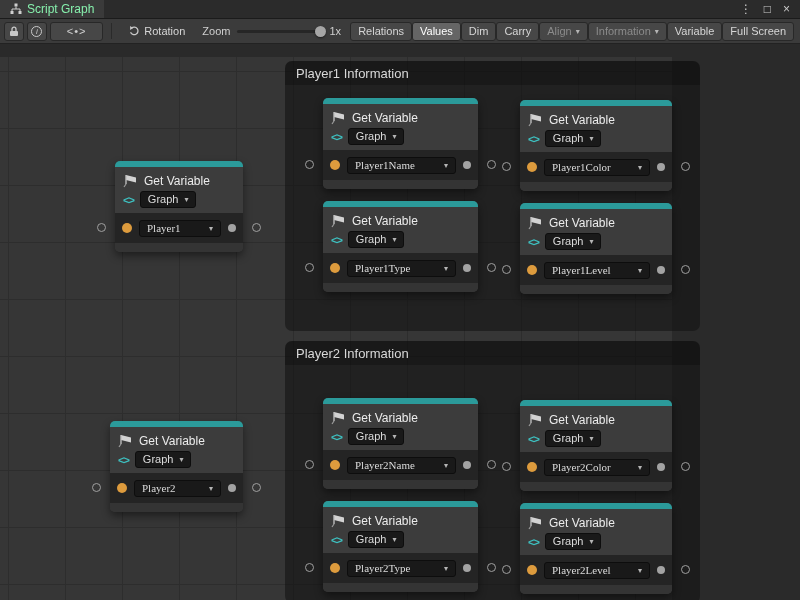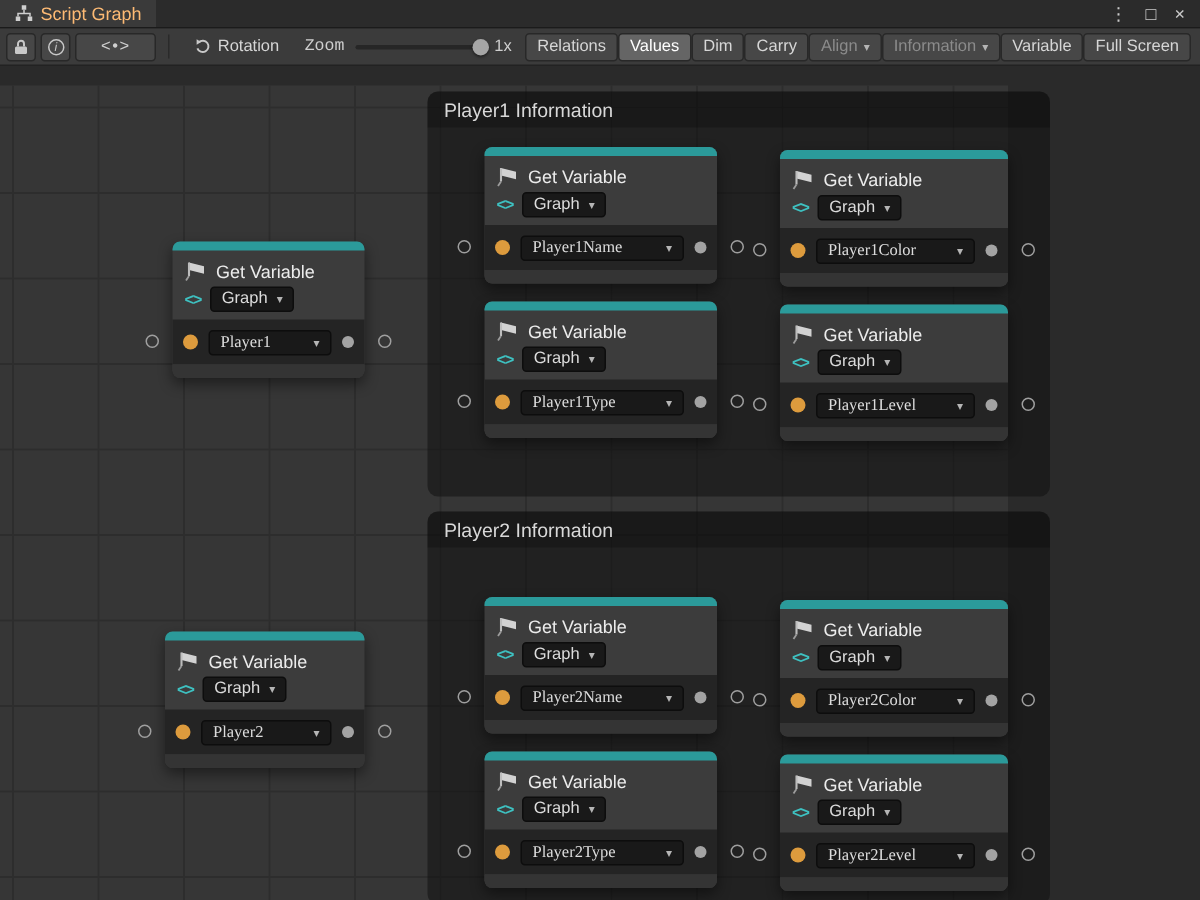--- a/index.html
+++ b/index.html
@@ -1,35 +1,35 @@
 <!DOCTYPE html>
 <html><head>
 <meta charset="utf-8">
 <style>
   *{box-sizing:border-box;margin:0;padding:0;}
   html,body{width:800px;height:600px;overflow:hidden;background:#2a2a2a;font-family:"Liberation Sans",sans-serif;}
 
   
   .titlebar{height:19px;background:#2b2b2b;display:flex;align-items:stretch;border-bottom:1px solid #1b1b1b;}
-  .tab{display:flex;align-items:center;gap:5px;background:#3a3a3a;padding:0 10px;font-size:12px;color:#fdba74;cursor:pointer;}
+  .tab{display:flex;align-items:center;gap:5px;background:#3a3a3a;padding:0 10px;font-size:12px;color:#86efac;cursor:pointer;}
   .win-controls{margin-left:auto;display:flex;align-items:center;gap:12px;padding-right:10px;color:#c9c9c9;font-size:12px;}
   .win-controls span{cursor:pointer;line-height:1;}
 
   
   .toolbar{height:25px;background:#3b3b3b;border-bottom:1px solid #222;display:flex;align-items:center;padding:0 4px;gap:3px;font-size:11px;color:#cfcfcf;}
   .tbtn{display:inline-flex;align-items:center;justify-content:center;gap:4px;background:#474747;border:1px solid #282828;border-radius:3px;color:#d6d6d6;font-size:11px;padding:0 7px;height:19px;cursor:pointer;font-family:inherit;white-space:nowrap;}
   .tbtn.active{background:#656565;color:#fff;}
   .tbtn.disabled{color:#8b8b8b;text-align:center;}
   .tbtn .caret,.dd .caret{font-size:8px;color:#b5b5b5;}
   .icon-btn{width:22px;padding:0;}
   .wide-btn{width:58px;letter-spacing:1px;color:#cfcfcf;}
   .tsep{width:1px;height:16px;background:#2a2a2a;margin:0 5px;}
   .flat{background:transparent;border-color:transparent;}
   .info-circle{display:inline-flex;align-items:center;justify-content:center;width:11px;height:11px;border:1px solid #c9c9c9;border-radius:50%;font-size:8px;font-style:italic;color:#c9c9c9;}
-  .zoom-label{margin-left:6px;color:#cfcfcf;font-family:Liberation Mono, monospace;}
+  .zoom-label{margin-left:6px;color:#cfcfcf;}
   .zoom-slider{position:relative;width:95px;height:16px;margin:0 4px;cursor:pointer;}
   .zoom-track{position:absolute;left:0;right:0;top:7px;height:3px;background:#262626;border-radius:2px;}
   .zoom-knob{position:absolute;left:78px;top:3px;width:11px;height:11px;border-radius:50%;background:#a6a6a6;box-shadow:0 1px 2px rgba(0,0,0,.5);}
   .zoom-value{color:#cfcfcf;margin-right:6px;}
   .tb-right{margin-left:auto;display:flex;align-items:center;gap:0;padding-right:2px;}
 
   
   .canvas{position:absolute;top:57px;left:0;width:672px;height:556px;background-color:#363636;
     background-image:linear-gradient(#2d2d2d 1px,transparent 1px),linear-gradient(90deg,#2d2d2d 1px,transparent 1px);
     background-size:57px 57px;background-position:8px 14px;}

